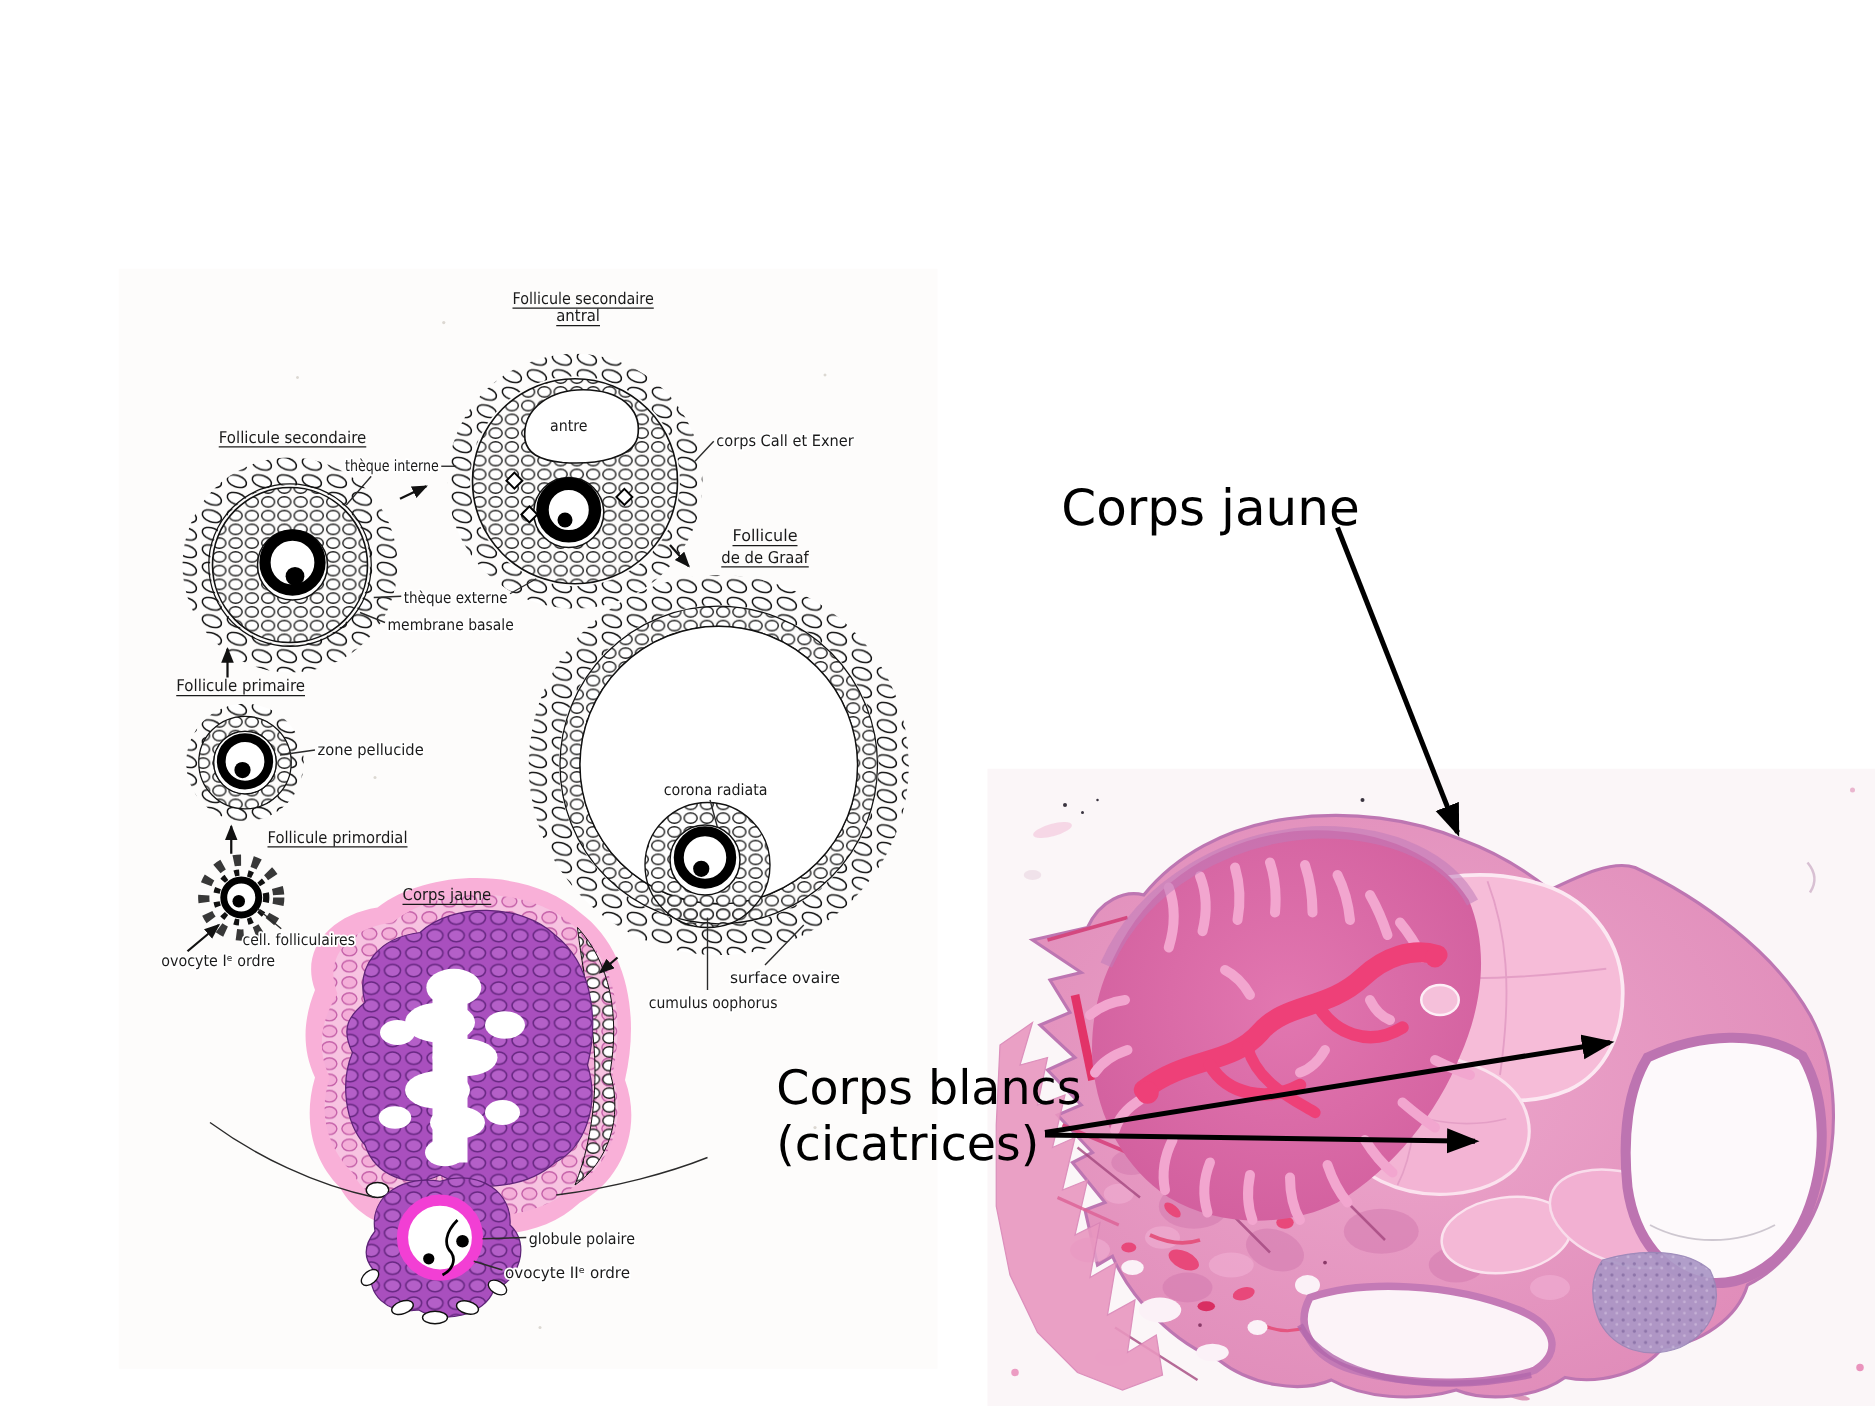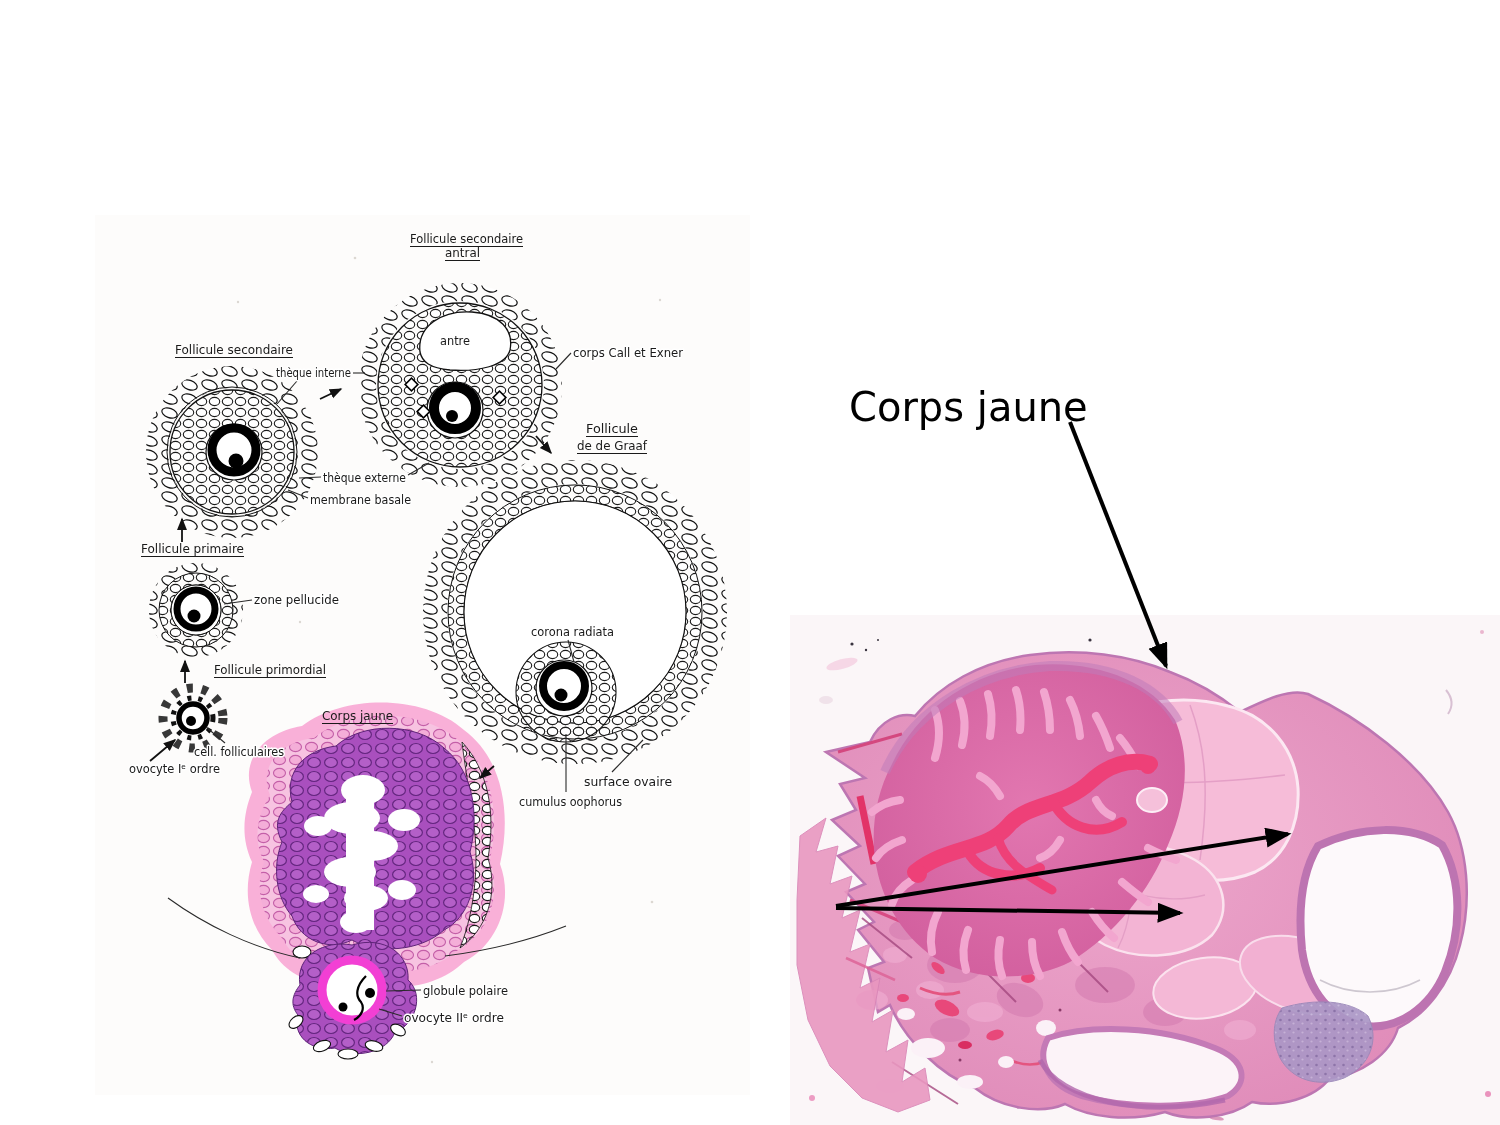--- a/index.html
+++ b/index.html
@@ -410,15 +410,17 @@
     <line x1="1070" y1="422" x2="1166" y2="666" marker-end="url(#ahBig)"></line>
     <line x1="836" y1="906" x2="1288" y2="834" marker-end="url(#ahBig)"></line>
     <line x1="836" y1="908" x2="1180" y2="913" marker-end="url(#ahBig)"></line>
   </g>
 </svg>
 
 
 <div class="hand hand-cj">Corps jaune</div>
 
 <div class="hand hand-cb">
+  <div>Corps blancs</div>
+  <div>(cicatrices)</div>
 </div>
 
 </div>
 
 </body></html>

